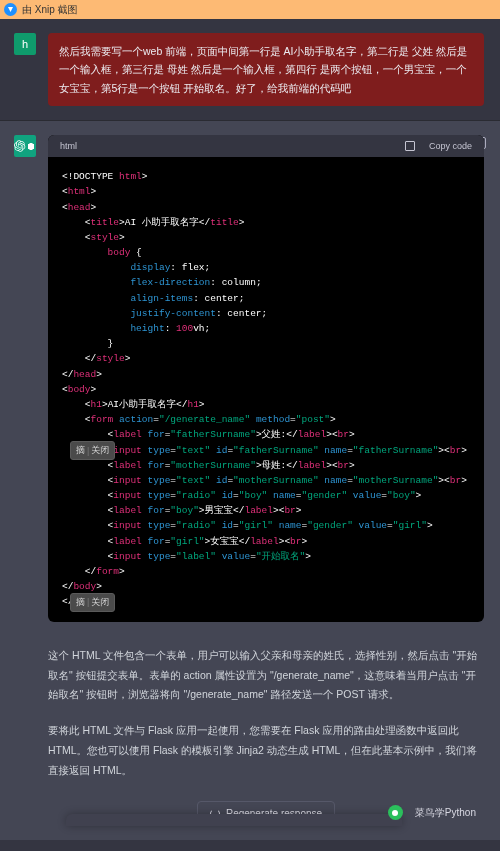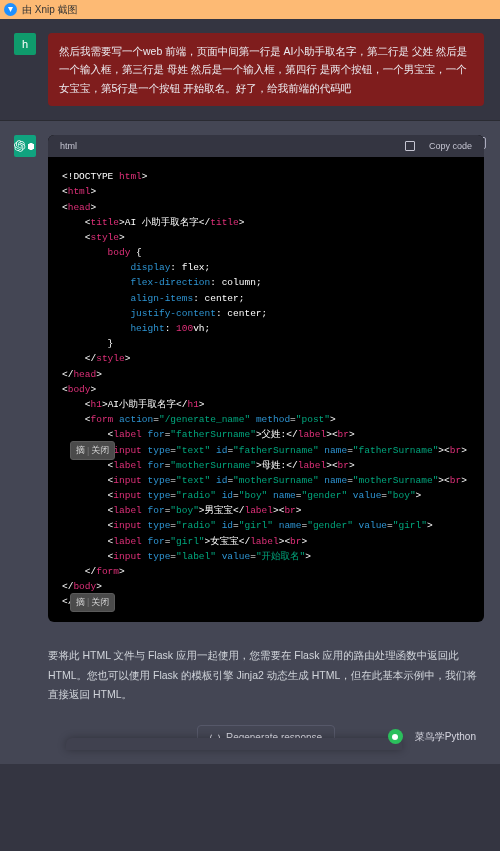--- a/index.html
+++ b/index.html
@@ -292,20 +292,21 @@
           <span class="sep">|</span>
           <span>关闭</span>
       </div>
       <div class="floating-tag" style="bottom:10px;">
         <span>摘</span>
           <span class="sep">|</span>
           <span>关闭</span>
       </div>
     </div>
 
+    <div class="explain-para">这个 HTML 文件包含一个表单，用户可以输入父亲和母亲的姓氏，选择性别，然后点击 "开始取名" 按钮提交表单。表单的 action 属性设置为 "/generate_name"，这意味着当用户点击 "开始取名" 按钮时，浏览器将向 "/generate_name" 路径发送一个 POST 请求。</div>
     <div class="explain-para">要将此 HTML 文件与 Flask 应用一起使用，您需要在 Flask 应用的路由处理函数中返回此 HTML。您也可以使用 Flask 的模板引擎 Jinja2 动态生成 HTML，但在此基本示例中，我们将直接返回 HTML。</div>
 
     <div class="regen-area">
       <button class="regen-btn">
         <span class="ri"></span>
         <span>Regenerate response</span>
       </button>
       <div class="input-stub"></div>
       <div class="footer-watermark">
         <span class="wm-icon"></span>

